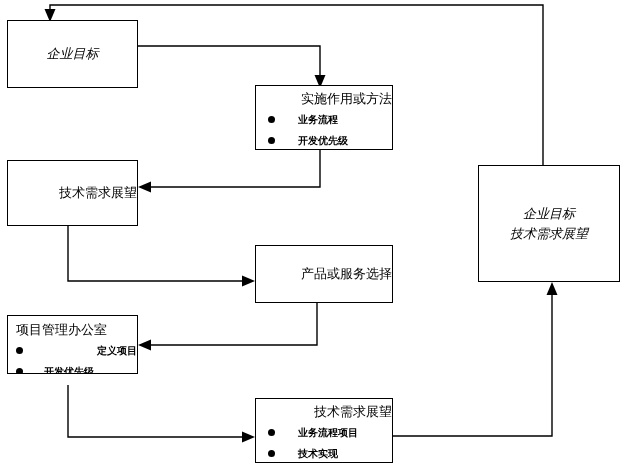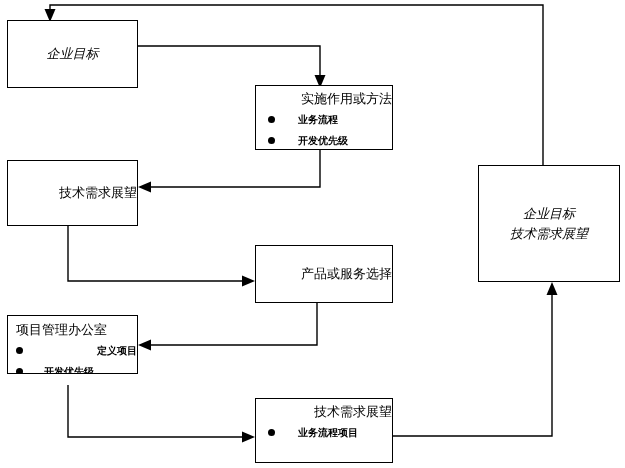--- a/index.html
+++ b/index.html
@@ -186,20 +186,24 @@
   </div>
 
   <div class="node-box" style="left:255px; top:398px; width:138px; height:65px;">
     <div style="padding-top:3px;">
       <span class="node-title indented">技术需求展望</span>
       <ul class="bullet-list">
         <li class="bullet-item">
           <span class="bullet-dot"></span>
           <span>业务流程项目</span>
         </li>
+        <li class="bullet-item">
+          <span class="bullet-dot"></span>
+          <span>技术实现</span>
+        </li>
       </ul>
     </div>
   </div>
 
   <div class="node-box" style="left:478px; top:165px; width:142px; height:117px;">
     <div class="stack-center">
       <span class="node-title centered">企业目标</span>
       <span class="node-title centered">技术需求展望</span>
     </div>
   </div>

